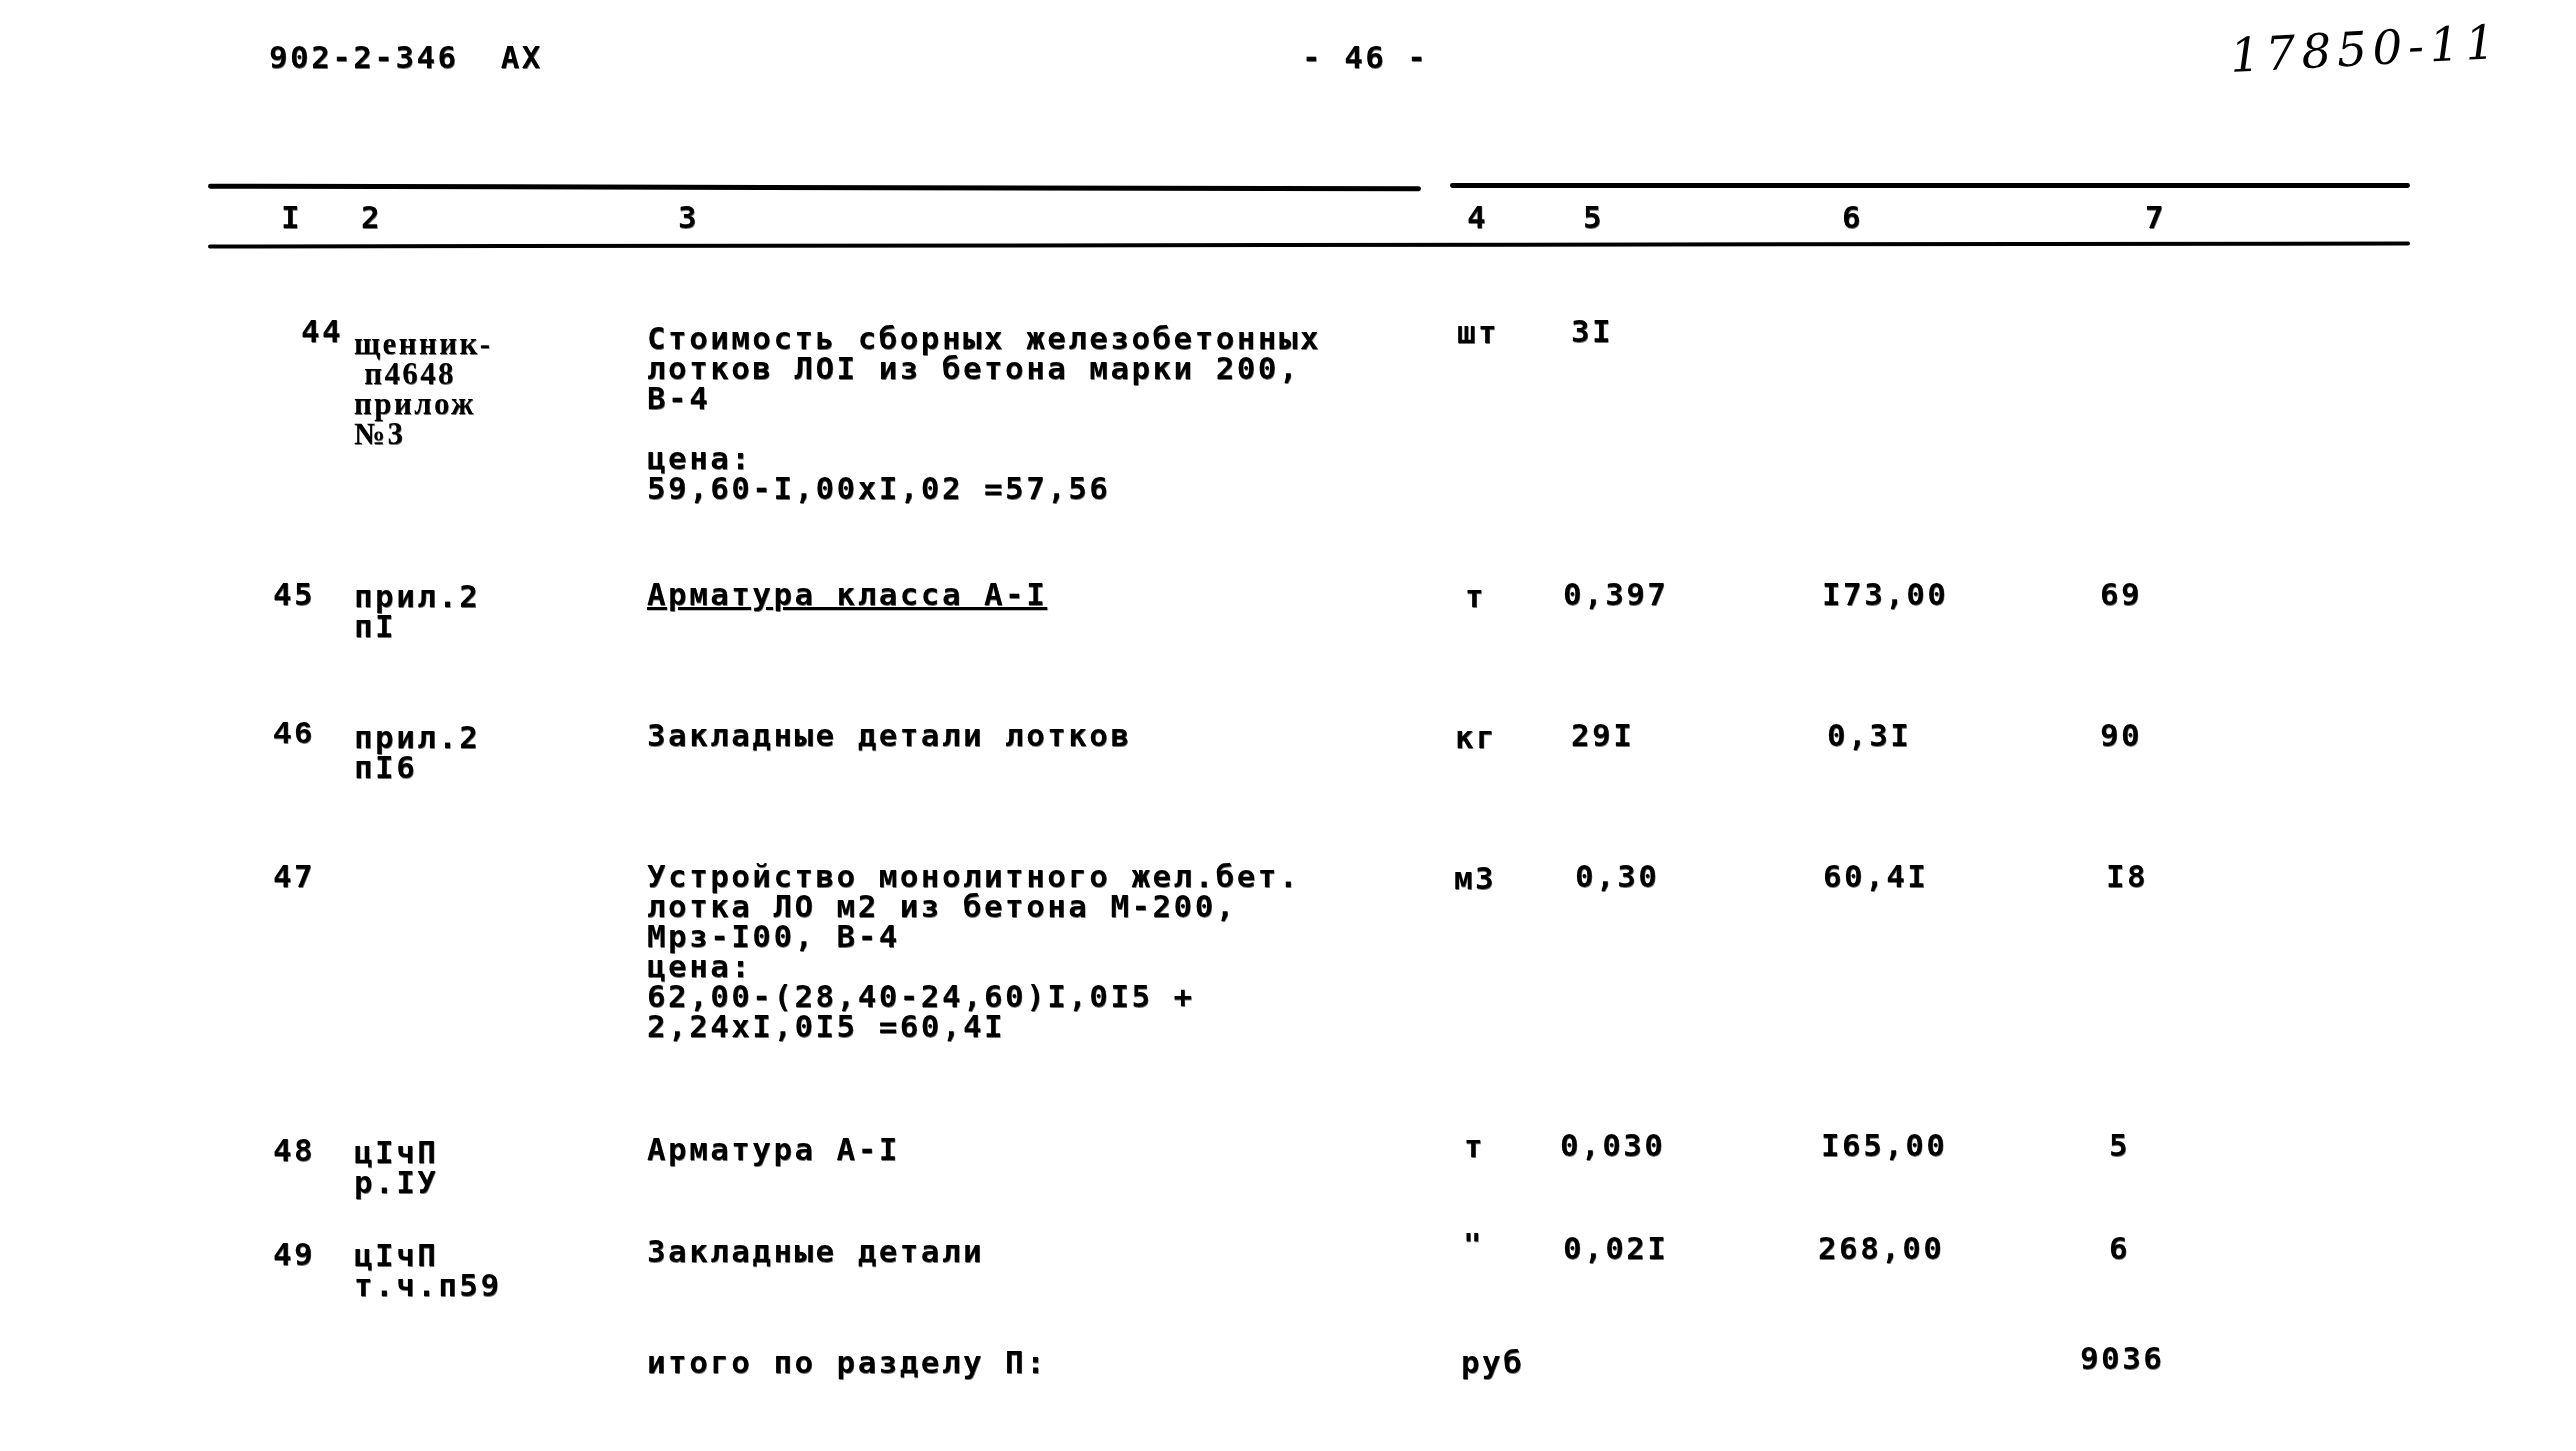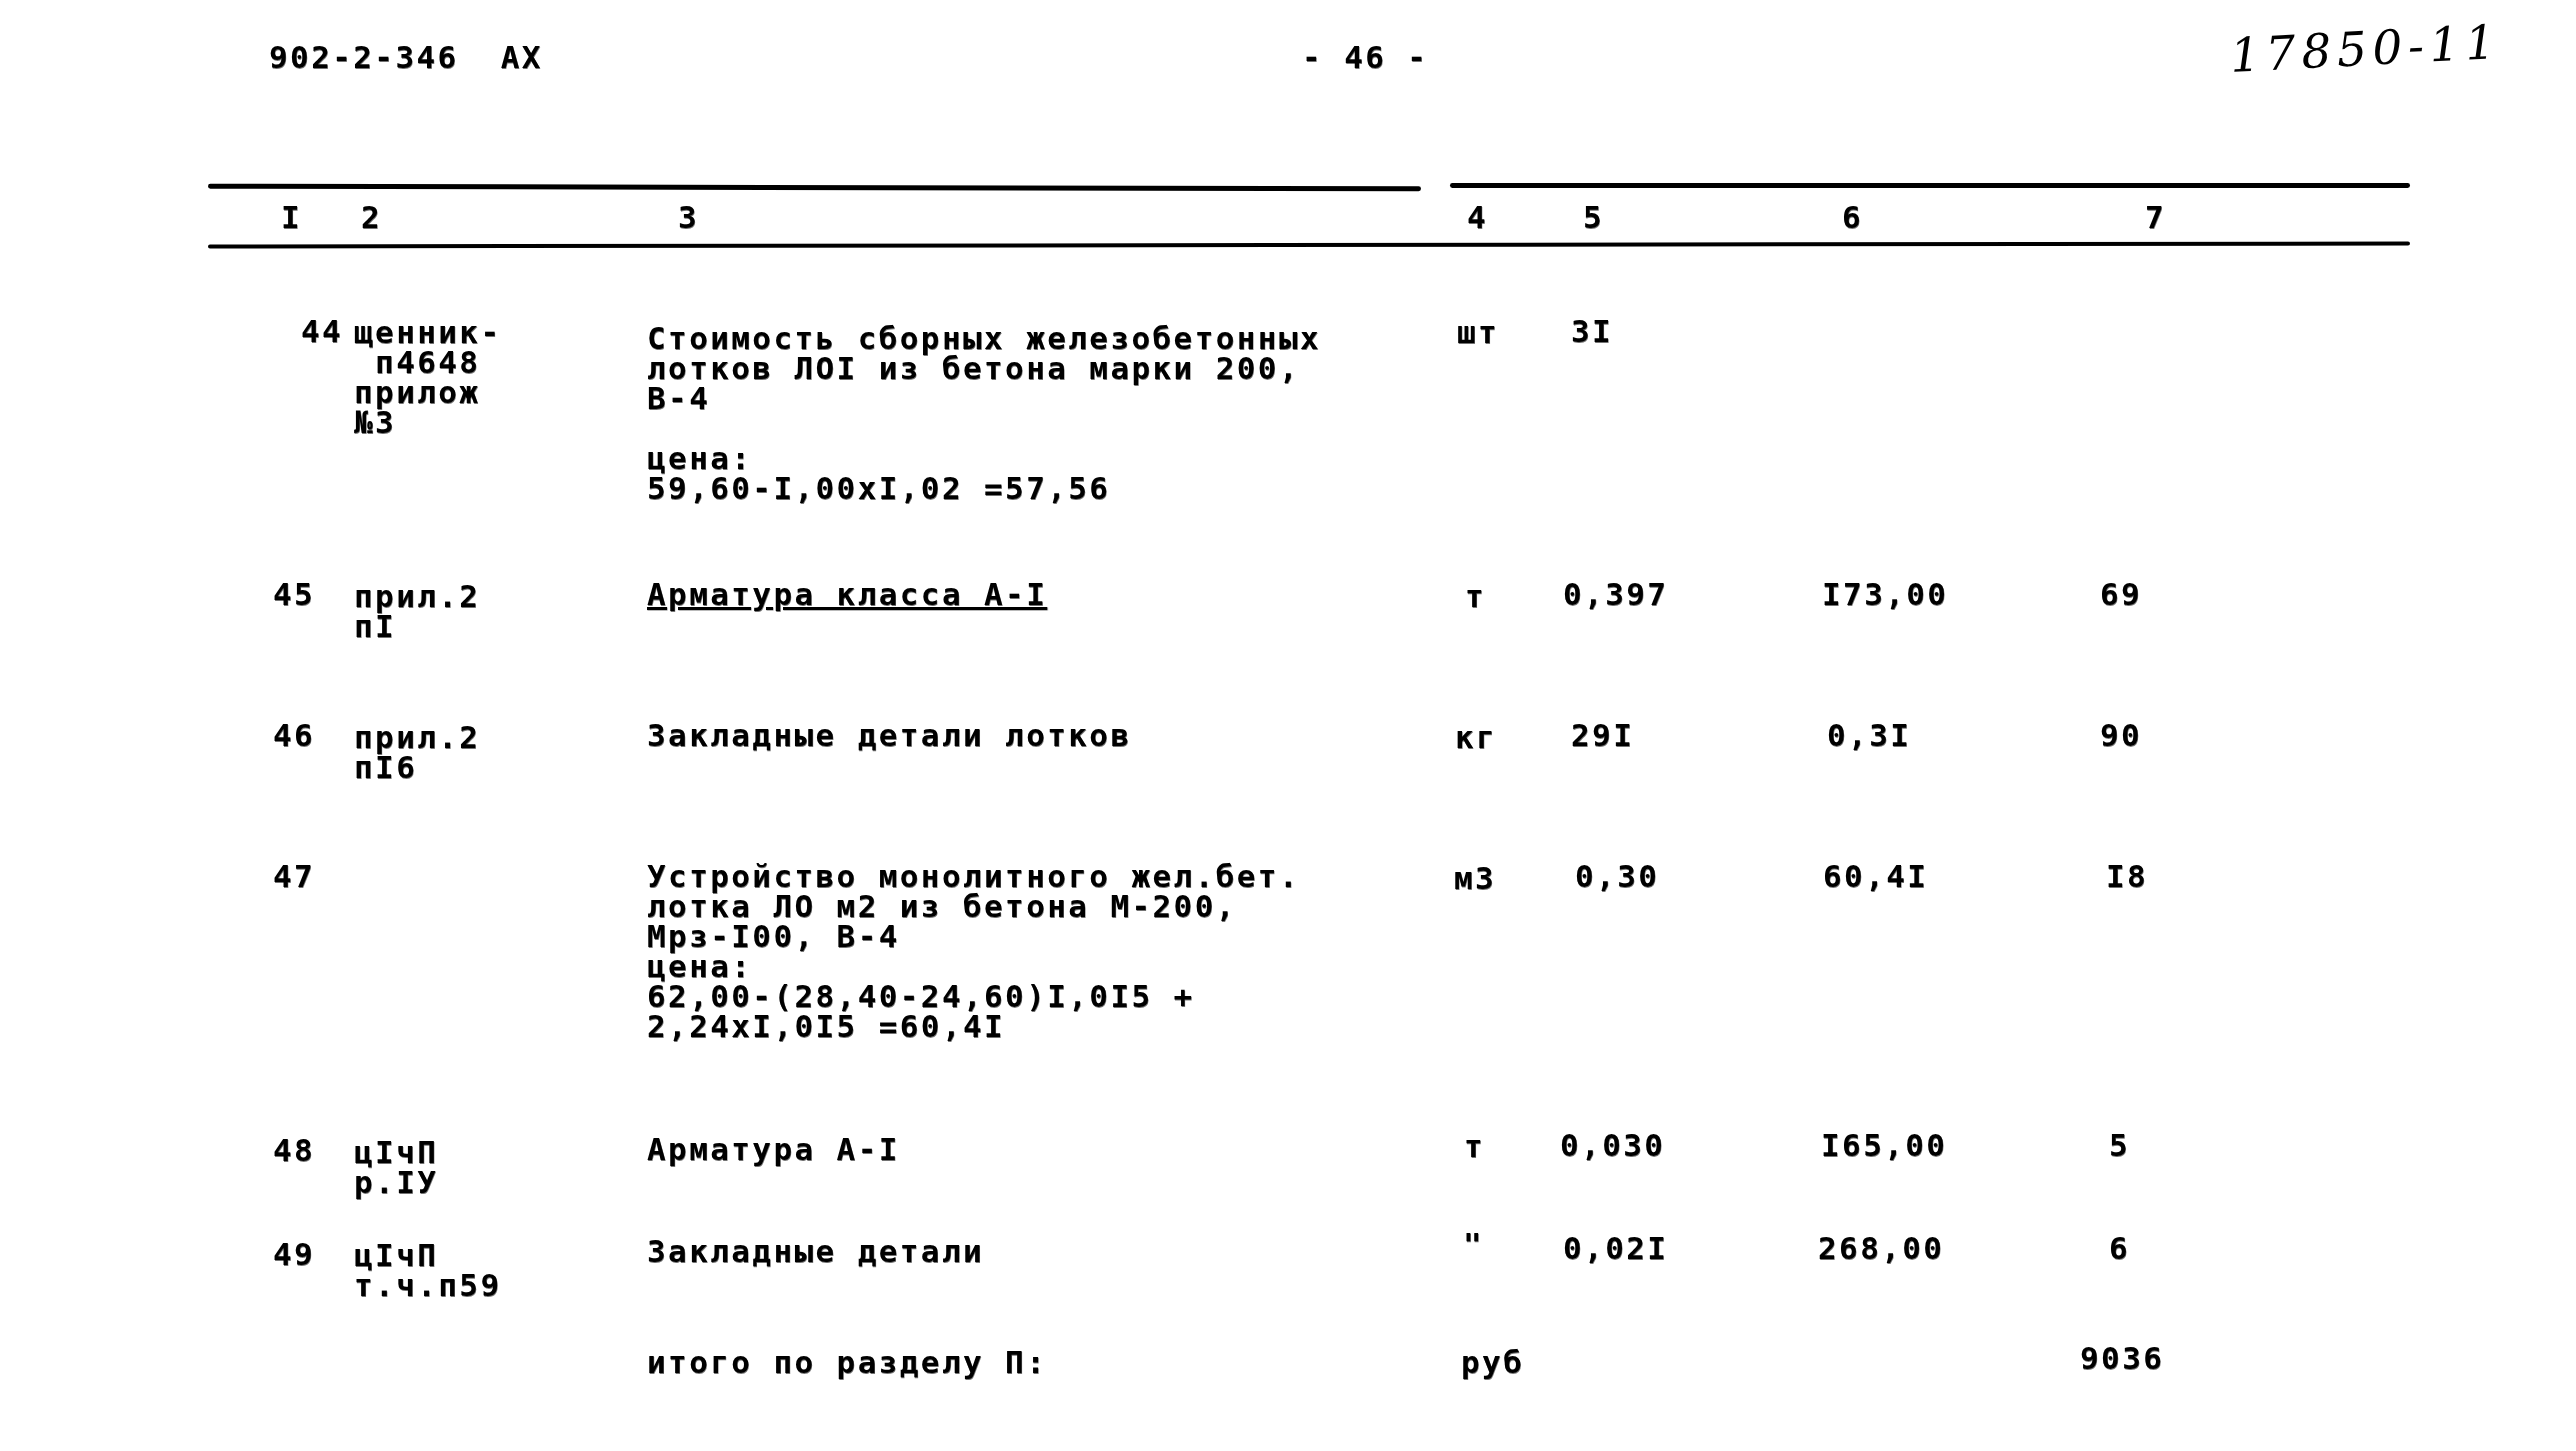--- a/index.html
+++ b/index.html
@@ -58,21 +58,21 @@
 
   <div class="colnum" style="left:281px;  top:202px;">I</div>
   <div class="colnum" style="left:361px;  top:202px;">2</div>
   <div class="colnum" style="left:678px;  top:202px;">3</div>
   <div class="colnum" style="left:1467px; top:202px;">4</div>
   <div class="colnum" style="left:1583px; top:202px;">5</div>
   <div class="colnum" style="left:1842px; top:202px;">6</div>
   <div class="colnum" style="left:2145px; top:202px;">7</div>
 
   <div class="cell" style="left:273px; top:316px;margin-left:28px;">44</div>
-  <div class="cell" style="left:354px; top:317px;">щенник-
+  <div class="cell" style="left:354px; top:329px;font-family:Liberation Serif, serif;">щенник-
  п4648
 прилож
 №3</div>
   <div class="cell" style="left:647px; top:316px;margin-top:7px;">Стоимость сборных железобетонных
 лотков ЛОI из бетона марки 200,
 В-4
 
 цена:
 59,60-I,00xI,02 =57,56</div>
   <div class="cell" style="left:1457px; top:317px;">шт</div>
@@ -80,21 +80,21 @@
 
   <div class="cell" style="left:273px; top:579px;">45</div>
   <div class="cell" style="left:354px; top:581px;">прил.2
 пI</div>
   <div class="cell" style="left:647px; top:579px;text-decoration:underline;">Арматура класса А-I</div>
   <div class="cell" style="left:1465px; top:581px;">т</div>
   <div class="cell" style="left:1563px; top:579px;">0,397</div>
   <div class="cell" style="left:1822px; top:579px;">I73,00</div>
   <div class="cell" style="left:2100px; top:579px;">69</div>
 
-  <div class="cell" style="left:273px; top:720px;">46</div>
+  <div class="cell" style="left:273px; top:720px;font-family:Liberation Mono, monospace;">46</div>
   <div class="cell" style="left:354px; top:722px;">прил.2
 пI6</div>
   <div class="cell" style="left:647px; top:720px;">Закладные детали лотков</div>
   <div class="cell" style="left:1455px; top:722px;">кг</div>
   <div class="cell" style="left:1571px; top:720px;">29I</div>
   <div class="cell" style="left:1827px; top:720px;">0,3I</div>
   <div class="cell" style="left:2100px; top:720px;">90</div>
 
   <div class="cell" style="left:273px; top:861px;">47</div>
   <div class="cell" style="left:647px; top:861px;">Устройство монолитного жел.бет.

